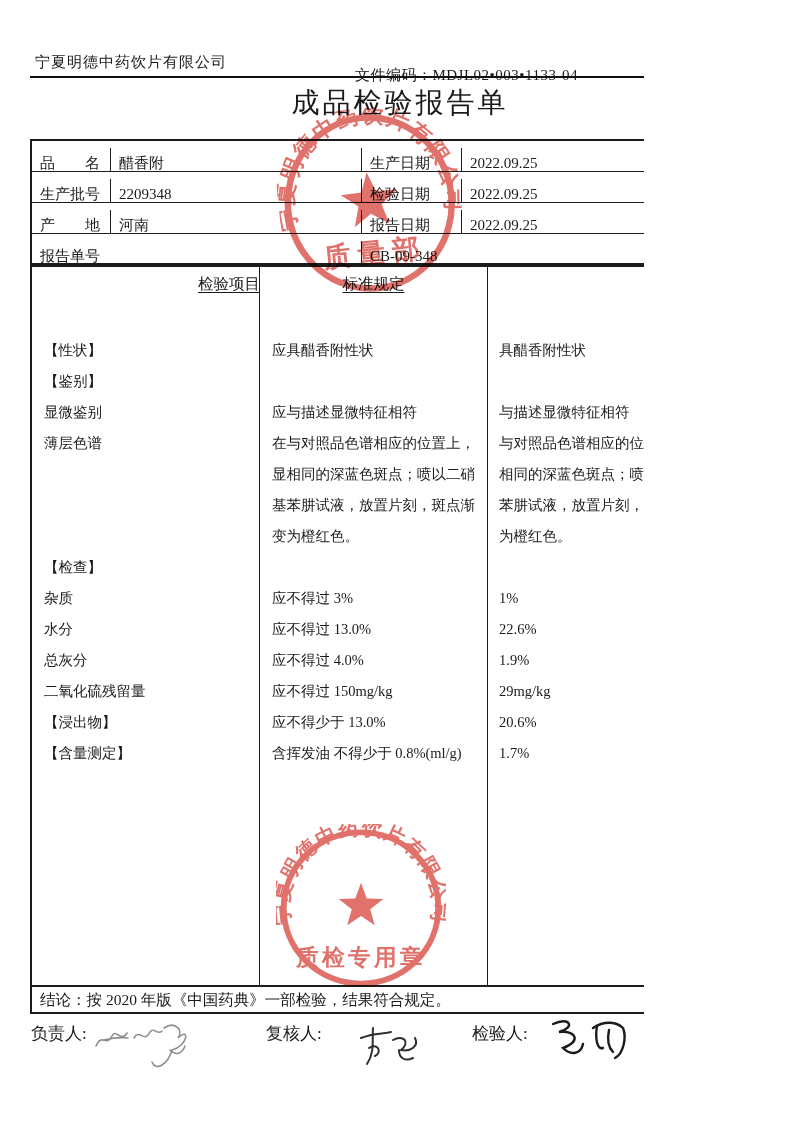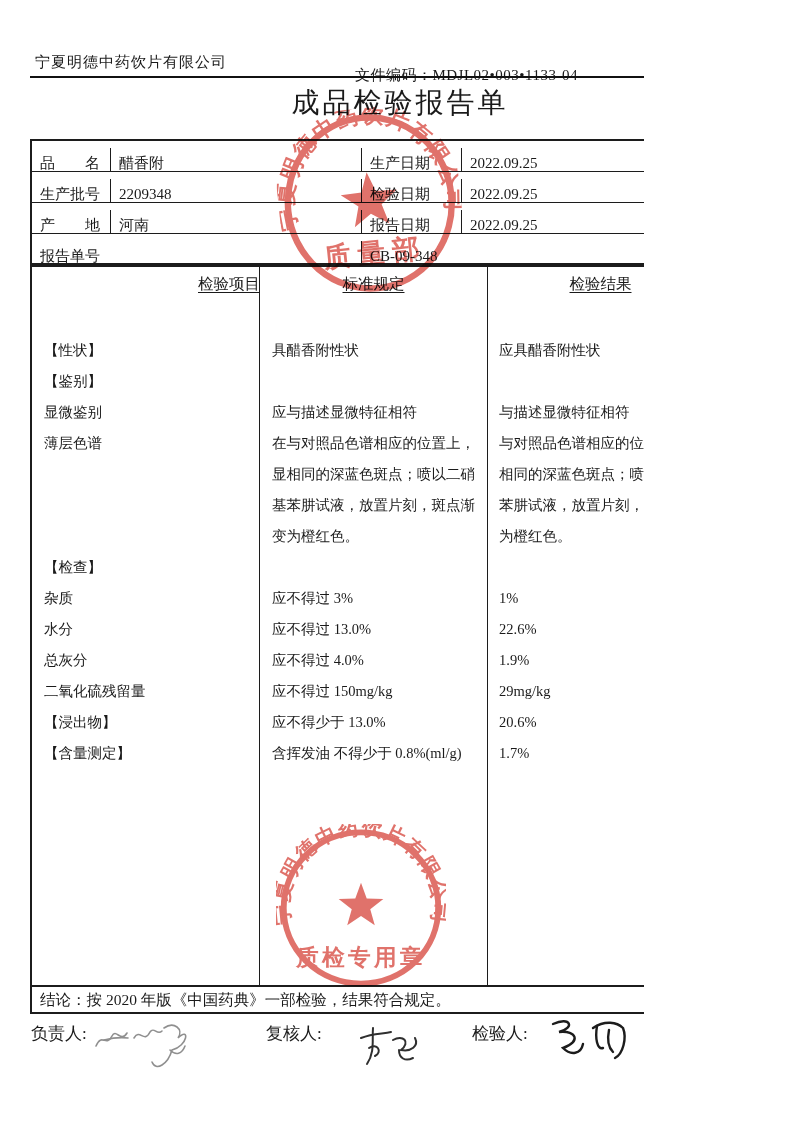--- a/index.html
+++ b/index.html
@@ -73,27 +73,26 @@
       <div class="info-cell">CB-09-348</div>
     </div>
   </div>
 
   <div class="insp-table">
     <div class="insp-vline" style="left:227px"></div>
     <div class="insp-vline" style="left:455px"></div>
     <div class="insp-head">
       <div class="hcell"><span>检验项目</span></div>
       <div class="hcell"><span>标准规定</span></div>
-      <div class="hcell"><span>检验结果</span></div>
     </div>
     <div id="insp-rows">
         <div class="insp-row">
           <div class="insp-cell">【性状】</div>
+          <div class="insp-cell">应具醋香附性状</div>
           <div class="insp-cell">具醋香附性状</div>
-          <div class="insp-cell">应具醋香附性状</div>
         </div>
         <div class="insp-row">
           <div class="insp-cell">【鉴别】</div>
           <div class="insp-cell"></div>
           <div class="insp-cell"></div>
         </div>
         <div class="insp-row">
           <div class="insp-cell">显微鉴别</div>
           <div class="insp-cell">应与描述显微特征相符</div>
           <div class="insp-cell">与描述显微特征相符</div>

